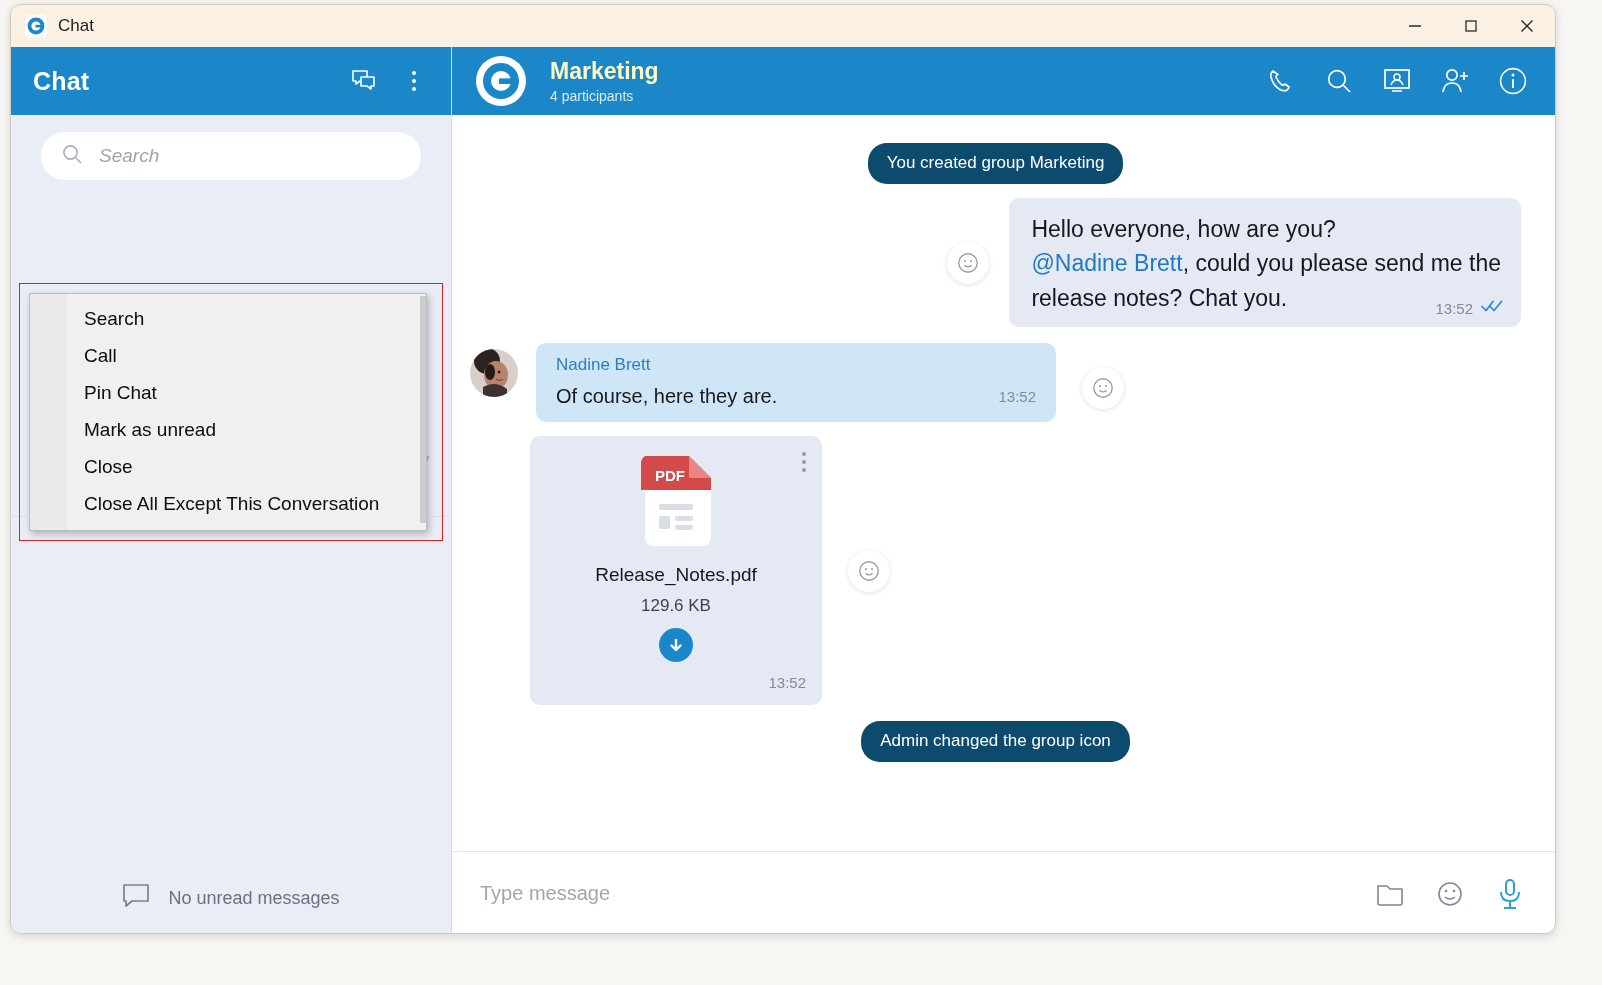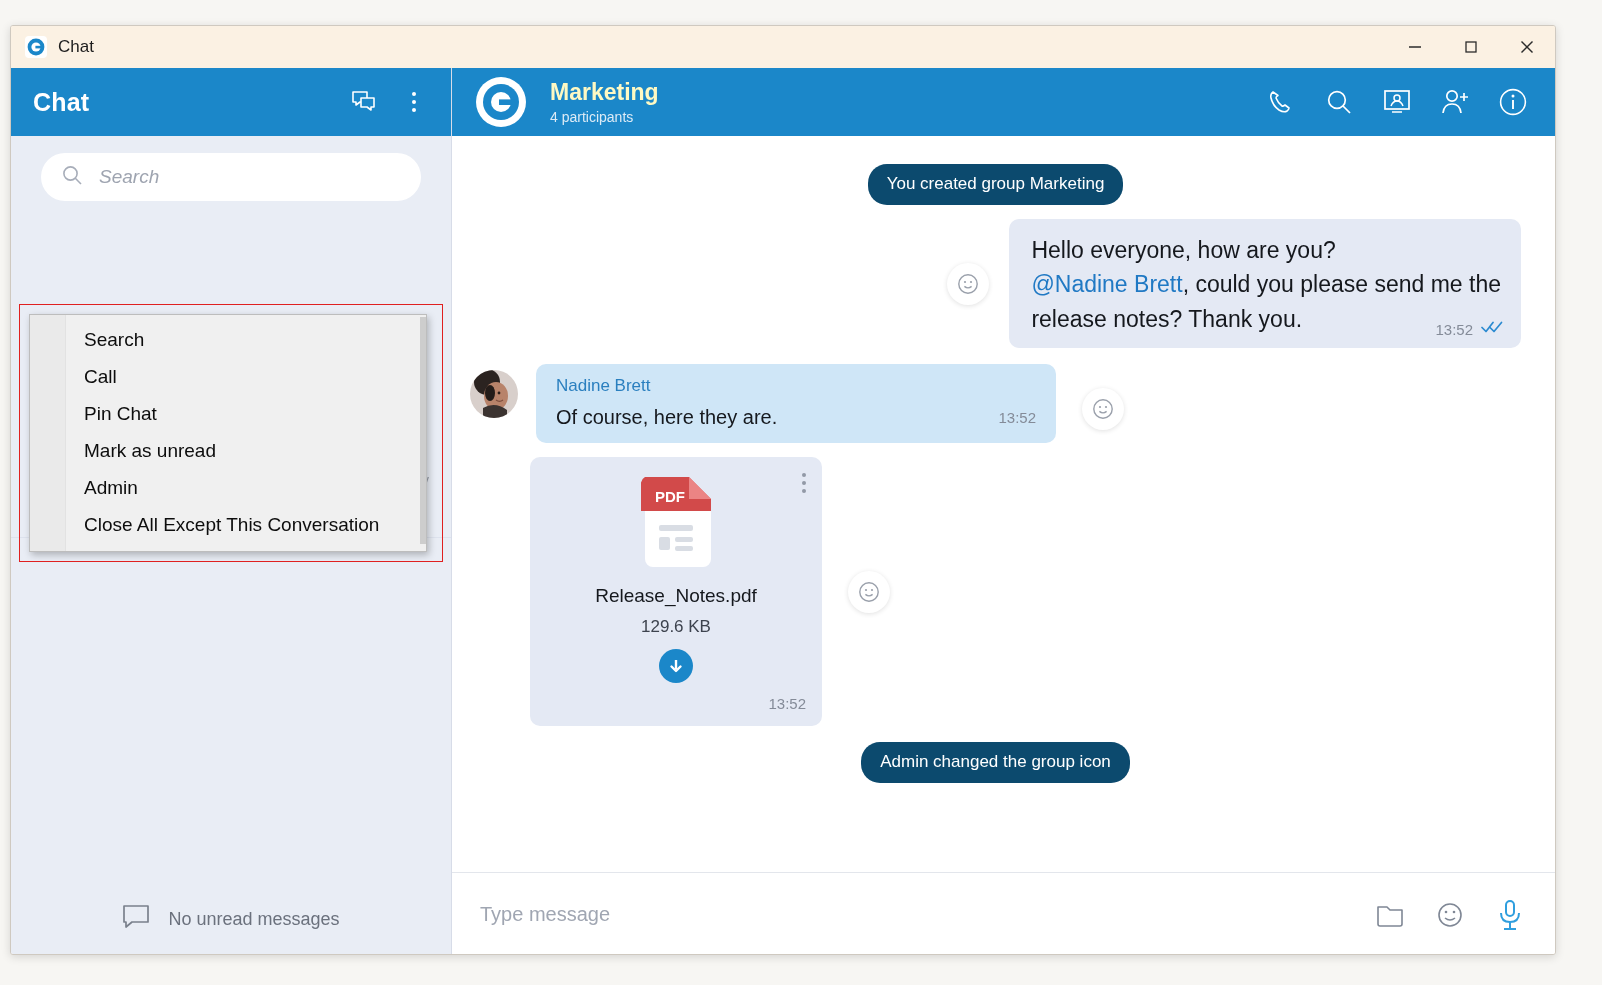--- a/index.html
+++ b/index.html
@@ -6,25 +6,25 @@
   html, body {
     width: 1602px; height: 985px;
     background: #f7f6f3;
     font-family: "Liberation Sans", sans-serif;
     overflow: hidden;
   }
 
   
   .window {
     position: absolute;
-    left: 10px; top: 25px;
+    left: 10px; top: 4px;
     width: 1546px; height: 930px;
     background: #fdf5eb;
     border: 1px solid #cfc9c0;
-    border-radius: 3px;
+    border-radius: 11px;
     box-shadow: 0 2px 10px rgba(0,0,0,.14);
     overflow: hidden;
   }
 
   
   .titlebar {
     position: absolute; left: 0; top: 0;
     width: 100%; height: 42px;
     background: #fbf1e3;
     display: flex; align-items: center;
@@ -347,21 +347,21 @@
           </div>
         </div>
 
         <div class="ctx-menu">
           <div class="ctx-gutter"></div>
           <div class="ctx-items">
             <div class="ctx-item">Search</div>
             <div class="ctx-item">Call</div>
             <div class="ctx-item">Pin Chat</div>
             <div class="ctx-item">Mark as unread</div>
-            <div class="ctx-item">Admin</div>
+            <div class="ctx-item">Close</div>
             <div class="ctx-item">Close All Except This Conversation</div>
             <div class="ctx-scroll">
                 <i></i>
               </div>
           </div>
         </div>
 
         <div class="ctx-highlight"></div>
       </div>
 
@@ -441,21 +441,21 @@
               <circle cx="9" cy="10" r="1.1" fill="#9aa0ab"></circle>
               <circle cx="15" cy="10" r="1.1" fill="#9aa0ab"></circle>
               <path d="M8.4 14.4 q3.6 3 7.2 0" fill="none" stroke="#9aa0ab" stroke-width="1.4"></path>
             </svg>
           </div>
           <div class="bubble-out">
             <div class="text">Hello everyone, how are you?</div>
             <div class="text">
               <span class="mention">@Nadine Brett</span><span>, could you please send me the</span>
             </div>
-            <div class="text">release notes? Thank you.</div>
+            <div class="text">release notes? Chat you.</div>
             <div class="meta-out">
               <span class="time">13:52</span>
               <span>
                 <svg width="22" height="14" viewBox="0 0 22 14">
                   <path d="M1 7.5 L5 11.5 L12 2.5" fill="none" stroke="#2b8ad0" stroke-width="1.7" stroke-linecap="round" stroke-linejoin="round"></path>
                   <path d="M9 7.5 L13 11.5 L20.5 2.5" fill="none" stroke="#2b8ad0" stroke-width="1.7" stroke-linecap="round" stroke-linejoin="round"></path>
                 </svg>
               </span>
             </div>
           </div>

